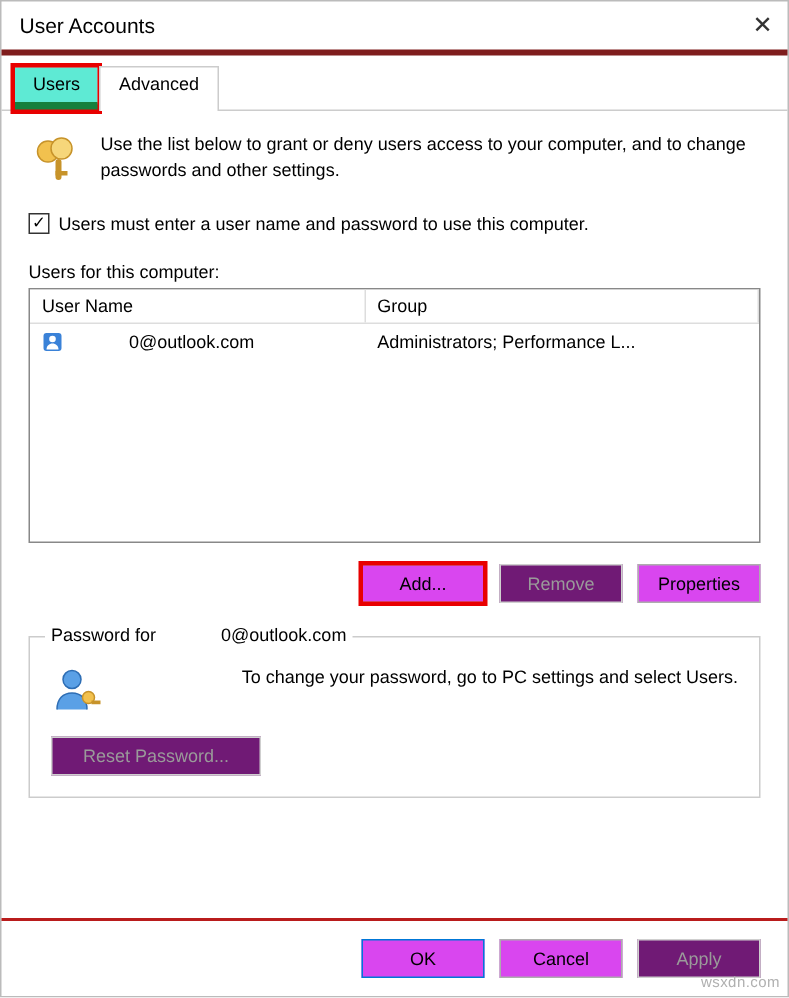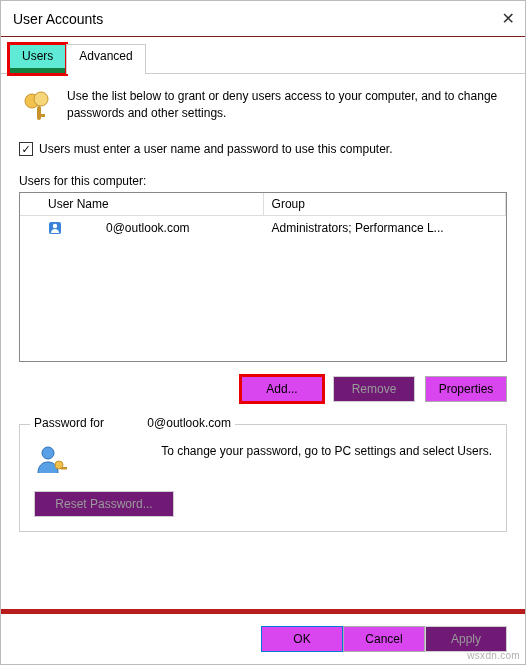--- a/index.html
+++ b/index.html
@@ -19,21 +19,21 @@
     height: 665px;
     display: flex;
     flex-direction: column;
   }
   .titlebar {
     display: flex;
     align-items: center;
     justify-content: space-between;
     height: 36px;
     padding: 0 10px 0 12px;
-    border-bottom: 1px solid #7f1d1d;
+    border-bottom: 4px solid #7f1d1d;
   }
   .titlebar .title {
     font-size: 14px;
   }
   .close-x {
     font-size: 16px;
     font-family: Arial, sans-serif;
     width: 40px;
     text-align: right;
     color: #333;
@@ -106,21 +106,21 @@
   .lv-header {
     display: flex;
     background: #fff;
     border-bottom: 1px solid #ddd;
   }
   .lv-header .col {
     padding: 4px 8px;
     border-right: 1px solid #ddd;
     font-size: 12px;
   }
-  .col-user { width: 46%; margin-left: 20px; }
+  .col-user { width: 46%; }
   .col-group { flex: 1; }
   .lv-row {
     display: flex;
     padding: 3px 0;
   }
   .lv-row .cell {
     padding: 2px 8px;
     white-space: nowrap;
     overflow: hidden;
     text-overflow: ellipsis;
@@ -177,25 +177,25 @@
   }
   .pw-text {
     line-height: 1.4;
   }
   .pw-btn-row {
     display: flex;
     justify-content: flex-start;
     margin-top: 14px;
   }
   .dlg-footer {
-    border-top: 5px solid #b91c1c;
+    border-top: 2px solid #b91c1c;
     padding: 12px 18px;
     display: flex;
     justify-content: flex-end;
-    gap: 0;
+    gap: 10px;
   }
   .redact {
     background: #fff;
     color: #fff;
     display: inline-block;
     min-width: 40px;
   }
   .watermark {
     position: absolute;
     bottom: 4px; right: 6px;

